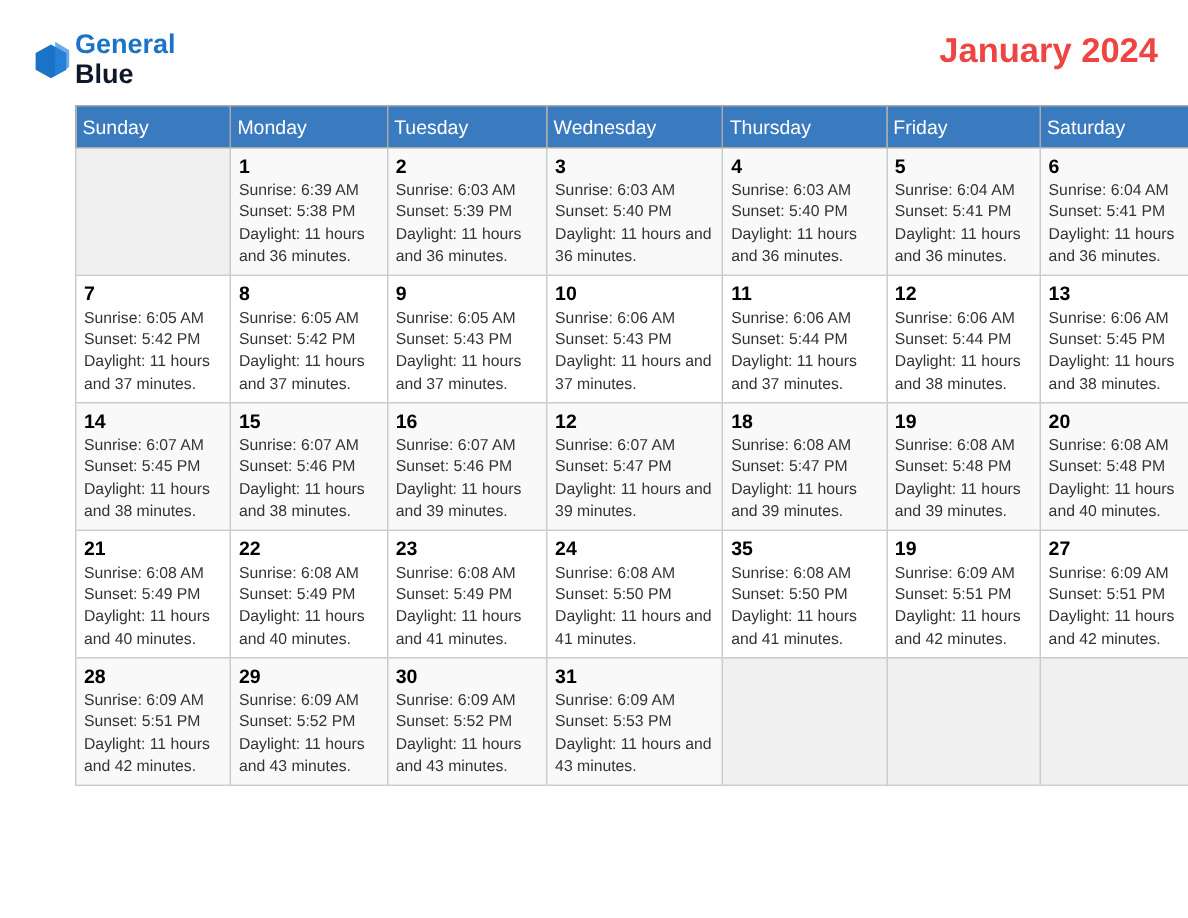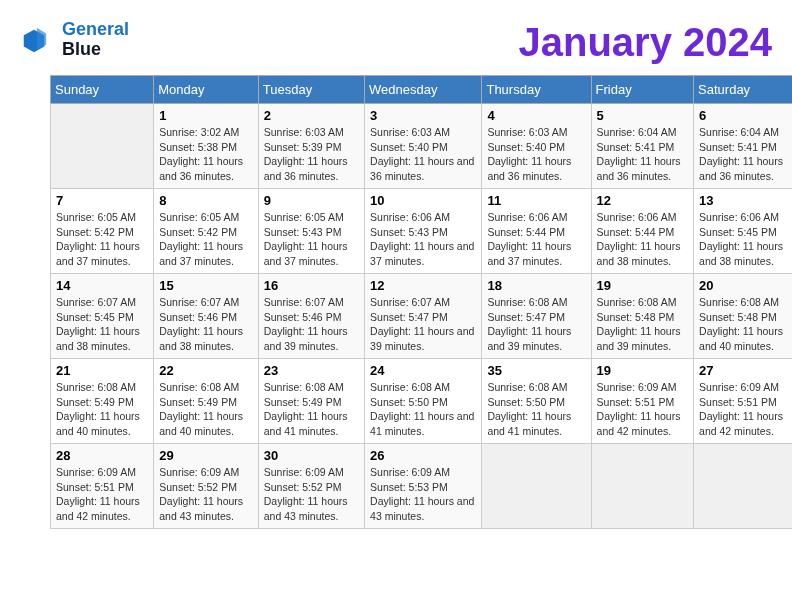--- a/index.html
+++ b/index.html
@@ -12,43 +12,42 @@
     }
     .header {
       display: flex;
       justify-content: space-between;
       align-items: flex-start;
       margin-bottom: 10px;
     }
     .logo {
       display: flex;
       align-items: center;
-      gap: 12px;
     }
     .logo-text {
       font-size: 18px;
       font-weight: bold;
       color: #333;
       line-height: 1.1;
     }
     .logo-text span {
       color: #1a73c7;
     }
     .logo-icon {
       width: 28px;
       height: 28px;
       margin-right: 2px;
     }
     .title-block {
       text-align: right;
     }
     .title-block h1 {
-      font-size: 40px;
+      font-size: 23px;
       font-weight: bold;
-      color: #6d28d9;
+      color: #ef4444;
     }
     .title-block h2 {
       font-size: 15px;
       font-weight: normal;
       color: #333;
     }
     table {
       width: 100%;
       border-collapse: collapse;
       font-size: 11px;
@@ -120,21 +119,21 @@
         <th>Friday</th>
         <th>Saturday</th>
       </tr>
   </thead>
   <tbody id="calendar-body">
   <tr>
         <td class="empty-cell"></td>
         <td>
           <span class="day-num">1</span>
 <div class="day-info">
-  <span>Sunrise: 3:02 AM</span><br>
+  <span>Sunrise: 6:39 AM</span><br>
   <span>Sunset: 5:38 PM</span><br>
   <span>Daylight: 11 hours and 36 minutes.</span>
 </div>
         </td>
         <td>
           <span class="day-num">2</span>
 <div class="day-info">
   <span>Sunrise: 6:03 AM</span><br>
   <span>Sunset: 5:39 PM</span><br>
   <span>Daylight: 11 hours and 36 minutes.</span>
@@ -366,21 +365,21 @@
         </td>
         <td>
           <span class="day-num">30</span>
 <div class="day-info">
   <span>Sunrise: 6:09 AM</span><br>
   <span>Sunset: 5:52 PM</span><br>
   <span>Daylight: 11 hours and 43 minutes.</span>
 </div>
         </td>
         <td>
-          <span class="day-num">26</span>
+          <span class="day-num">31</span>
 <div class="day-info">
   <span>Sunrise: 6:09 AM</span><br>
   <span>Sunset: 5:53 PM</span><br>
   <span>Daylight: 11 hours and 43 minutes.</span>
 </div>
         </td>
         <td class="empty-cell"></td>
         <td class="empty-cell"></td>
         <td class="empty-cell"></td>
       </tr>

